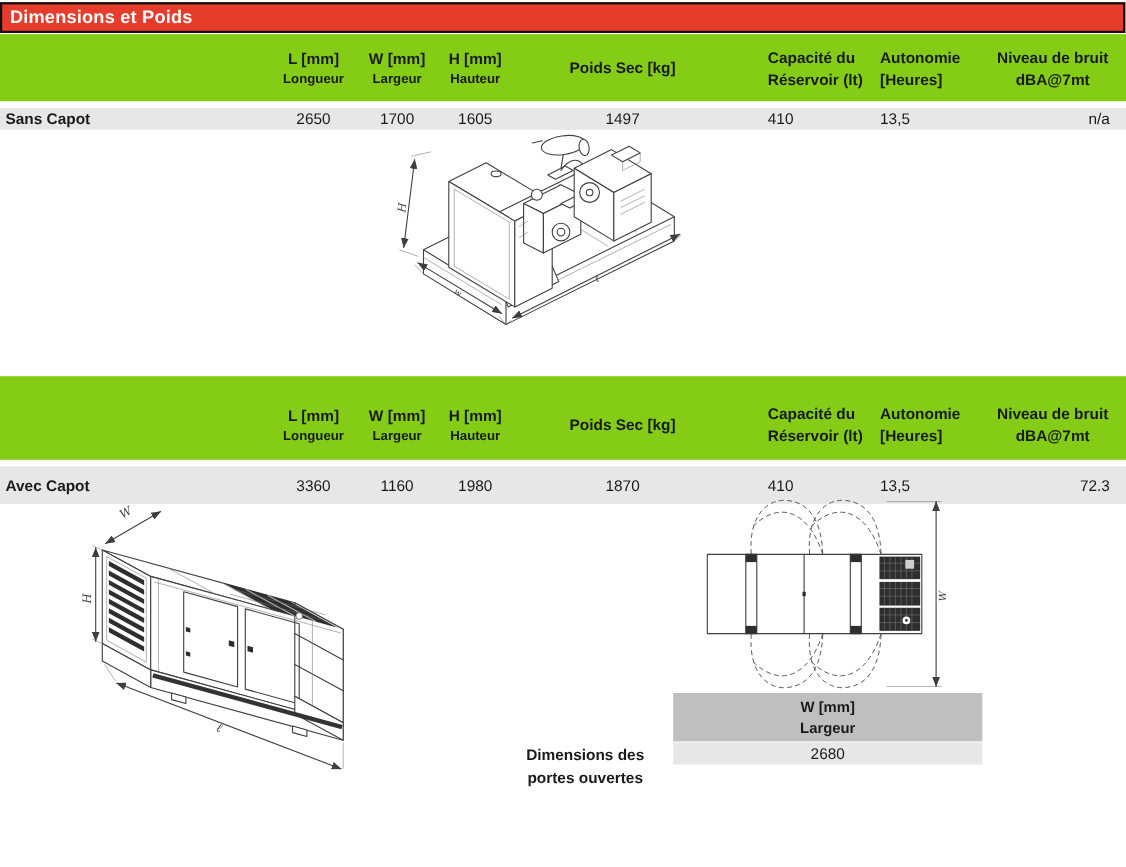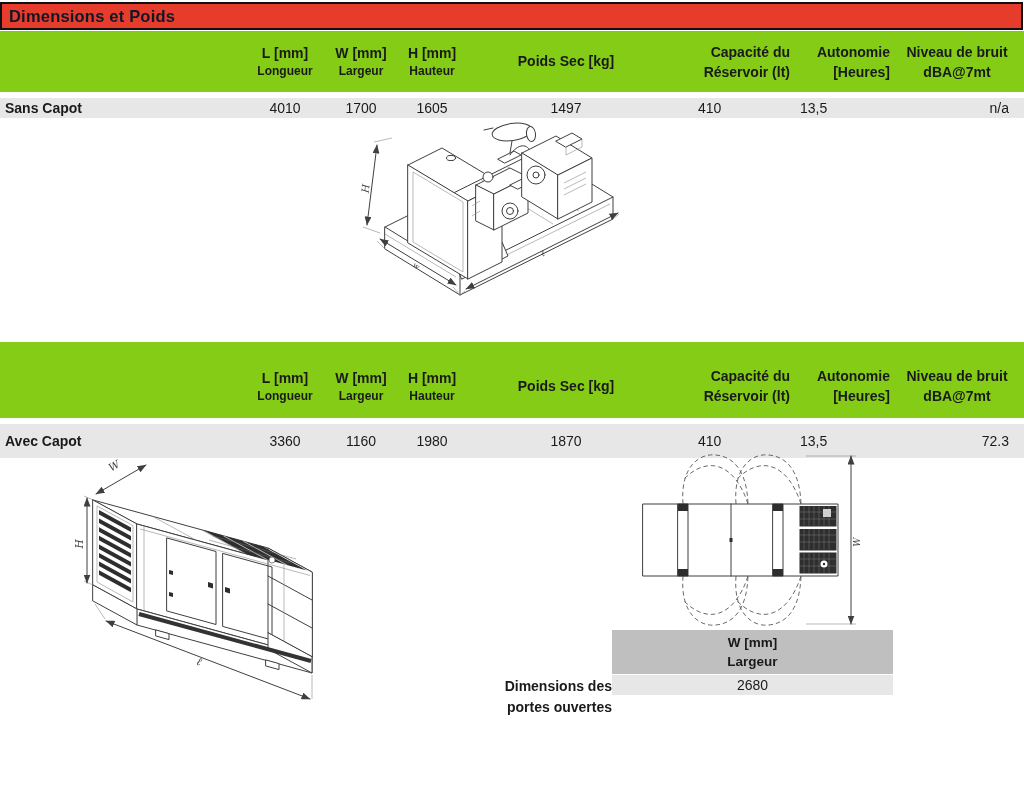--- a/index.html
+++ b/index.html
@@ -2,29 +2,29 @@
 <html><head>
 <meta charset="utf-8">
 <style>
   html,body{margin:0;padding:0;background:#fff;}
   .page{position:relative;width:1024px;height:788px;background:#fff;overflow:hidden;
         font-family:"Liberation Sans",sans-serif;color:#1a1a1a;}
 
   
   .title-bar{position:absolute;left:0;top:2px;right:1px;height:24px;background:#e63c2b;
              border:2px solid #101010;display:flex;align-items:center;padding-left:7px;}
-  .title-bar .ttl{color:#0f172a;font-weight:bold;font-size:16.5px;letter-spacing:.2px;}
+  .title-bar .ttl{color:#ffffff;font-weight:bold;font-size:16.5px;letter-spacing:.2px;}
 
   
   .dtable{position:absolute;left:0;right:0;}
   .grid8{display:grid;grid-template-columns:240px 90px 62px 80px 188px 130px 100px 1fr;}
   .hdr{background:#84cc16;}
   .hdr .c{display:flex;flex-direction:column;justify-content:center;font-weight:bold;}
   .hdr .ctr{align-items:center;text-align:center;}
-  .hdr .lft{align-items:flex-end;text-align:left;}
+  .hdr .lft{align-items:flex-start;text-align:left;}
   .h1{font-size:14px;line-height:19px;}
   .h2{font-size:12px;line-height:16px;}
   .hb{font-size:14px;line-height:20px;}
   .t1 .hdr{height:61px;}
   .t2 .hdr{height:76px;}
   .t2 .hdr .c{padding-top:12px;}
   .drow{background:#e7e7e7;margin-top:6px;height:20px;font-size:14px;align-items:center;}
   .t2 .drow{height:34px;}
   .drow .lbl{font-weight:bold;padding-left:5px;}
   .drow .ctr{text-align:center;}
@@ -32,21 +32,21 @@
   .pl10{padding-left:10px;}
   .rgt{text-align:right;padding-right:15px;}
 
   
   .doors{position:absolute;left:612px;top:630px;width:281px;}
   .doors .dhdr{background:#bfbfbf;height:44px;display:flex;flex-direction:column;
                justify-content:center;text-align:center;font-weight:bold;font-size:13.5px;line-height:19px;}
   .doors .dval{background:#e7e7e7;height:20px;margin-top:1px;display:flex;align-items:center;
                justify-content:center;font-size:14px;}
 
-  .caption{position:absolute;left:452px;top:676px;width:160px;text-align:right;
+  .caption{position:absolute;left:452px;top:676px;width:160px;text-align:center;
            font-weight:bold;font-size:14px;line-height:20.5px;}
 
   svg{position:absolute;overflow:visible;}
   svg text{font-family:"DejaVu Serif",serif;font-style:italic;fill:#3f3f3f;}
   .ln{stroke:#3f3f3f;stroke-width:1;fill:none;stroke-linejoin:round;stroke-linecap:round;}
   .thin{stroke:#8a8a8a;stroke-width:.6;fill:none;}
   .wht{fill:#fff;}
   .drk{fill:#2e2e2e;stroke:none;}
   .dsh{stroke:#5a5a5a;stroke-width:.9;fill:none;stroke-dasharray:4.5 3;}
 </style>
@@ -85,21 +85,21 @@
         <div class="hb">Autonomie</div>
         <div class="hb">[Heures]</div>
       </div>
       <div class="c ctr">
         <div class="hb">Niveau de bruit</div>
         <div class="hb">dBA@7mt</div>
       </div>
     </div>
     <div class="drow grid8">
       <div class="lbl">Sans Capot</div>
-      <div class="ctr">4010</div>
+      <div class="ctr">2650</div>
       <div class="ctr">1700</div>
       <div class="ctr">1605</div>
       <div class="ctr">1497</div>
       <div class="pl38">410</div>
       <div class="pl10">13,5</div>
       <div class="rgt">n/a</div>
     </div>
   </div>
 
   <svg style="left:360px;top:115px" width="292" height="212" viewBox="0 0 292 212">

